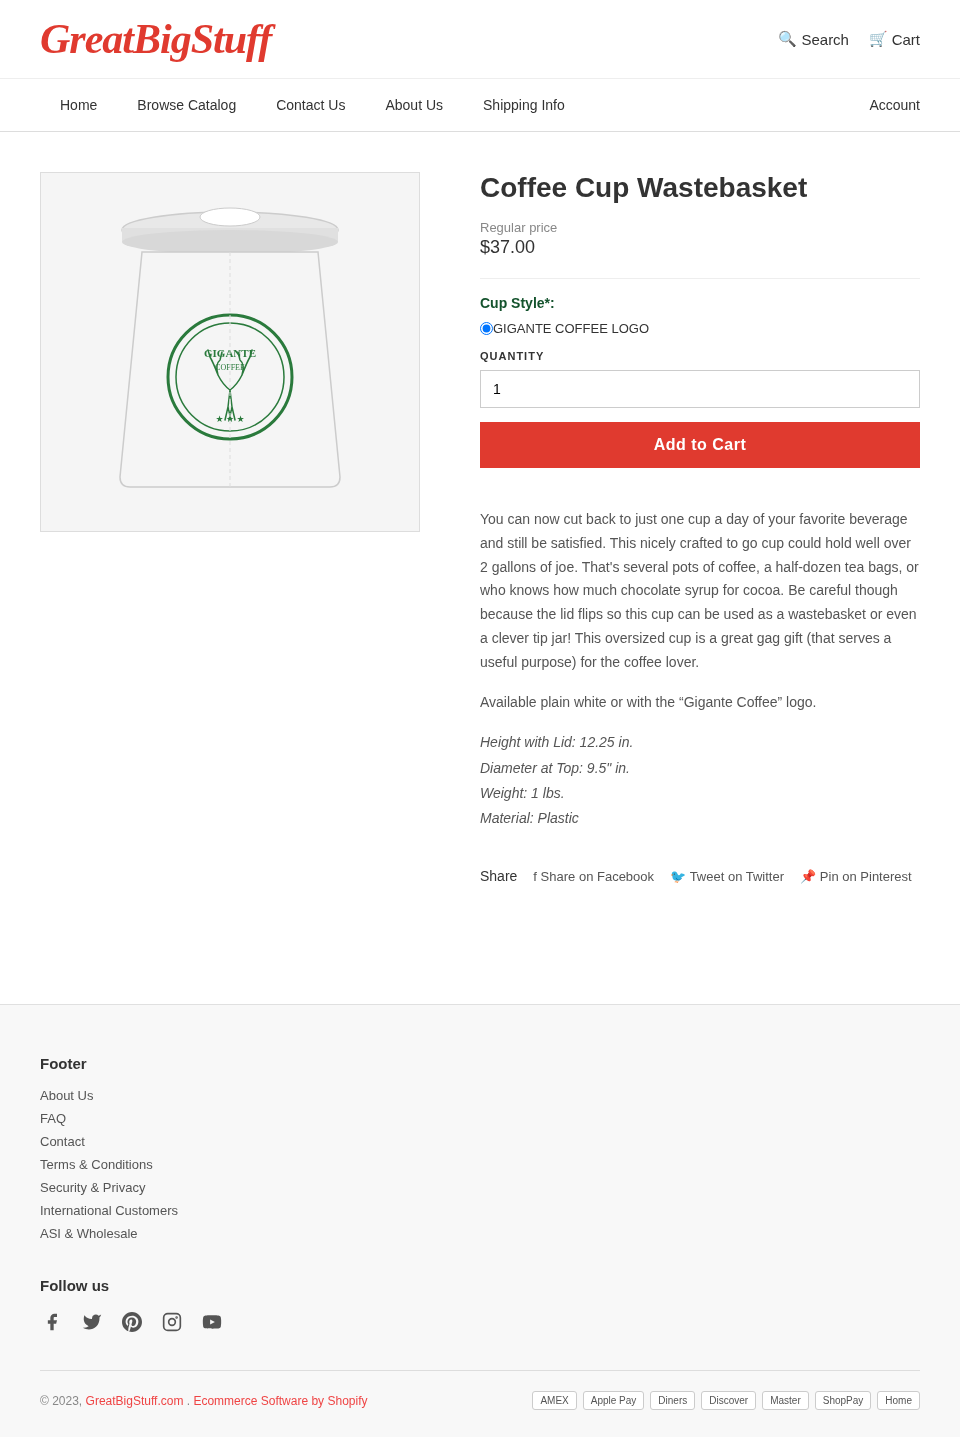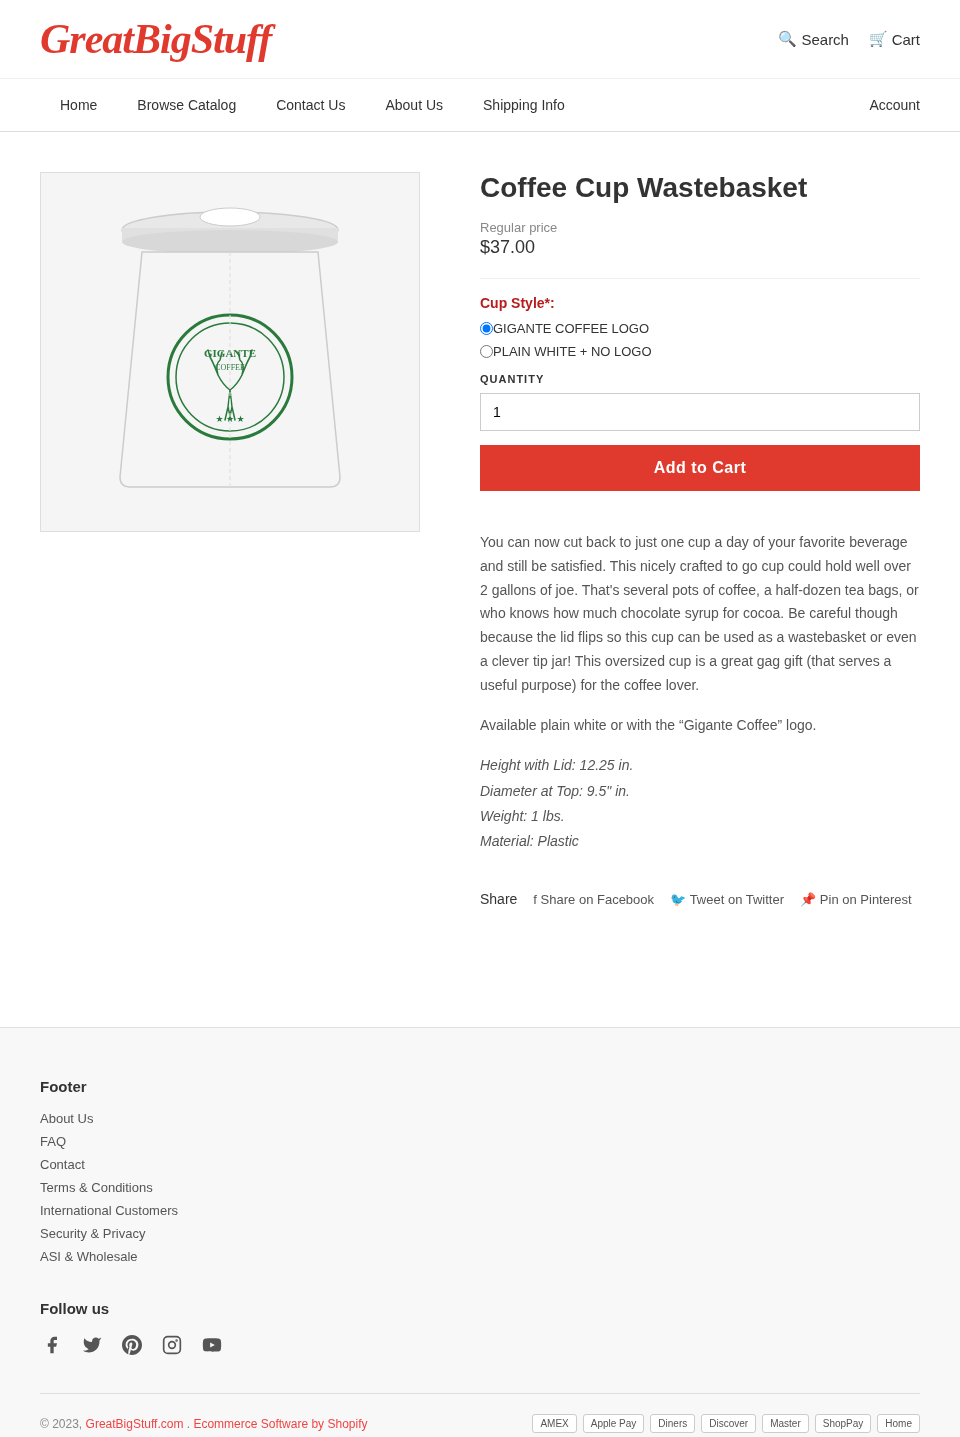--- a/index.html
+++ b/index.html
@@ -106,21 +106,21 @@
     }
     .divider {
       border: none;
       border-top: 1px solid #eee;
       margin: 16px 0;
     }
     .option-label {
       font-size: 14px;
       font-weight: 600;
       margin-bottom: 10px;
-      color: #b91c1c;
+      color: #14532d;
     }
     .radio-option {
       display: flex;
       align-items: center;
       margin-bottom: 8px;
       font-size: 13px;
       cursor: pointer;
     }
     .radio-option input { cursor: pointer; }
     .quantity-label {
@@ -325,24 +325,20 @@
         <span style="font-size:13px;color:#888;">Regular price</span><br>
         <span style="font-size:18px;font-weight:500;">$37.00</span>
       </div>
       <hr class="divider">
 
       <div class="option-label">Cup Style*:</div>
       <label class="radio-option">
         <input type="radio" name="cup_style" value="gigante" checked="" style="">
         <span>GIGANTE COFFEE LOGO</span>
       </label>
-      <label class="radio-option">
-        <input type="radio" name="cup_style" value="plain" style="">
-        <span>PLAIN WHITE + NO LOGO</span>
-      </label>
 
       <div class="quantity-label">QUANTITY</div>
       <input type="number" class="quantity-input" value="1" min="1" style="">
 
       <button class="add-to-cart-btn">Add to Cart</button>
 
       <div class="product-description">
         <p>You can now cut back to just one cup a day of your favorite beverage and still be satisfied. This nicely crafted to go cup could hold well over 2 gallons of joe. That's several pots of coffee, a half-dozen tea bags, or who knows how much chocolate syrup for cocoa. Be careful though because the lid flips so this cup can be used as a wastebasket or even a clever tip jar!  This oversized cup is a great gag gift (that serves a useful purpose) for the coffee lover.</p>
         <p>Available plain white or with the “Gigante Coffee” logo.</p>
         <div class="product-specs" style="white-space:pre-line;">Height with Lid: 12.25 in.
@@ -368,22 +364,22 @@
 </main>
 
 <footer class="footer">
   <div class="footer-inner">
     <h3 class="footer-heading">Footer</h3>
 
     <a class="footer-link">About Us</a>
     <a class="footer-link">FAQ</a>
     <a class="footer-link">Contact</a>
     <a class="footer-link">Terms &amp; Conditions</a>
+    <a class="footer-link">Security &amp; Privacy</a>
     <a class="footer-link">International Customers</a>
-    <a class="footer-link">Security &amp; Privacy</a>
     <a class="footer-link">ASI &amp; Wholesale</a>
 
     <div class="footer-follow">
       <h3 class="footer-heading">Follow us</h3>
       <div class="social-icons">
         <span class="social-icon" title="Facebook">
           <svg width="20" height="20" viewBox="0 0 24 24" fill="#555">
               <path d="M18 2h-3a5 5 0 0 0-5 5v3H7v4h3v8h4v-8h3l1-4h-4V7a1 1 0 0 1 1-1h3z"></path>
             </svg>
         </span>

